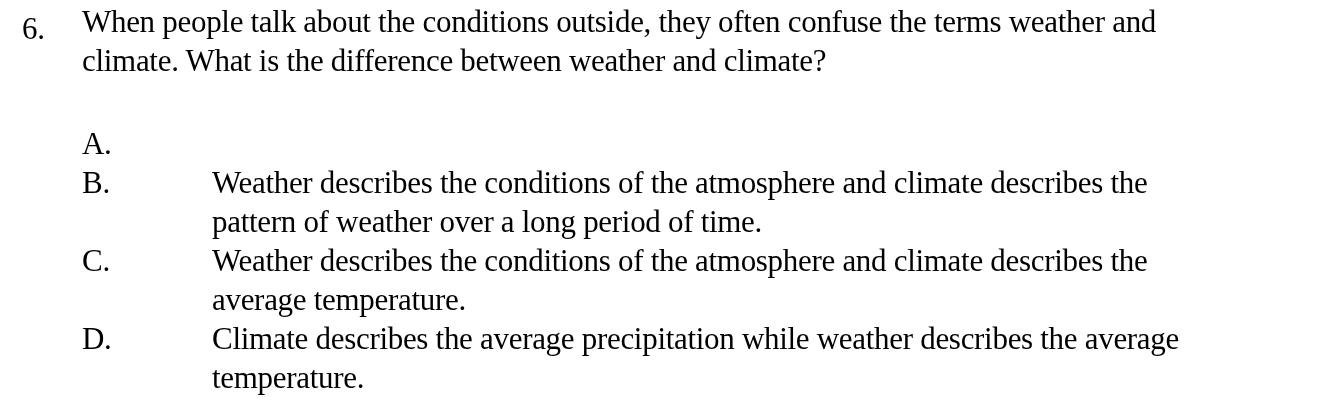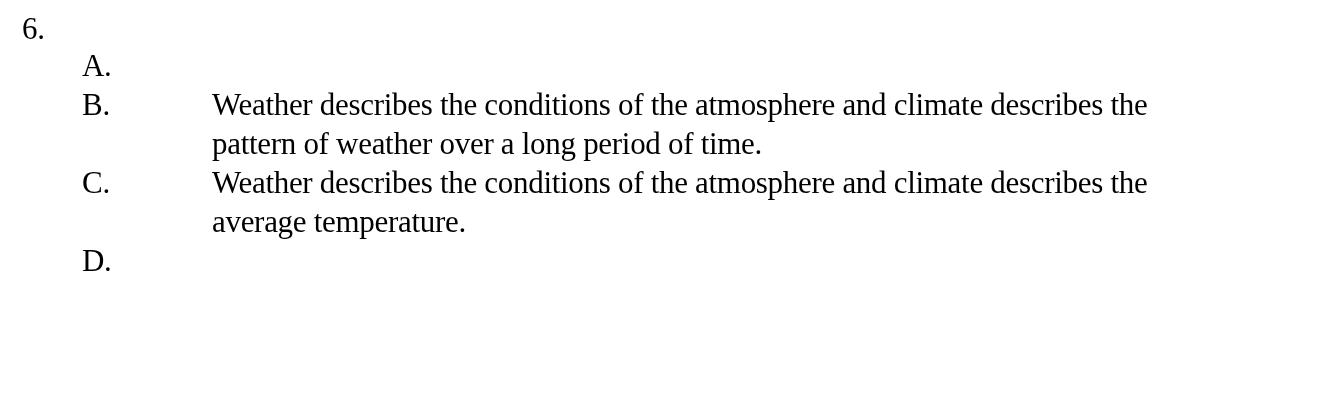--- a/index.html
+++ b/index.html
@@ -51,32 +51,36 @@
     flex: 1 1 auto;
     white-space: pre;
   }
 </style>
 </head>
 <body>
 
 <div class="question-block">
   <div class="q-number">6.</div>
   <div class="q-content">
+    <div class="q-text">When people talk about the conditions outside, they often confuse the terms weather and
+climate. What is the difference between weather and climate?</div>
     <div class="options">
       <div class="option-row">
         <div class="opt-letter">A.</div>
       </div>
       <div class="option-row">
         <div class="opt-letter">B.</div>
         <div class="opt-text">Weather describes the conditions of the atmosphere and climate describes the
 pattern of weather over a long period of time.</div>
       </div>
       <div class="option-row">
         <div class="opt-letter">C.</div>
         <div class="opt-text">Weather describes the conditions of the atmosphere and climate describes the
 average temperature.</div>
       </div>
       <div class="option-row">
         <div class="opt-letter">D.</div>
+        <div class="opt-text">Climate describes the average precipitation while weather describes the average
+temperature.</div>
       </div>
     </div>
   </div>
 </div>
 
 </body></html>

